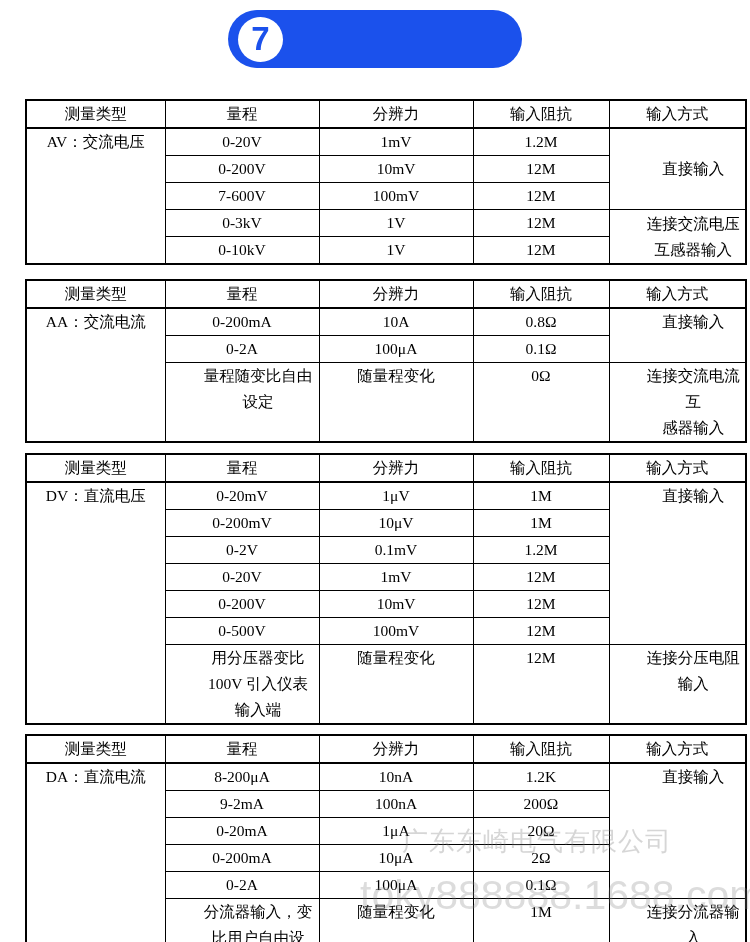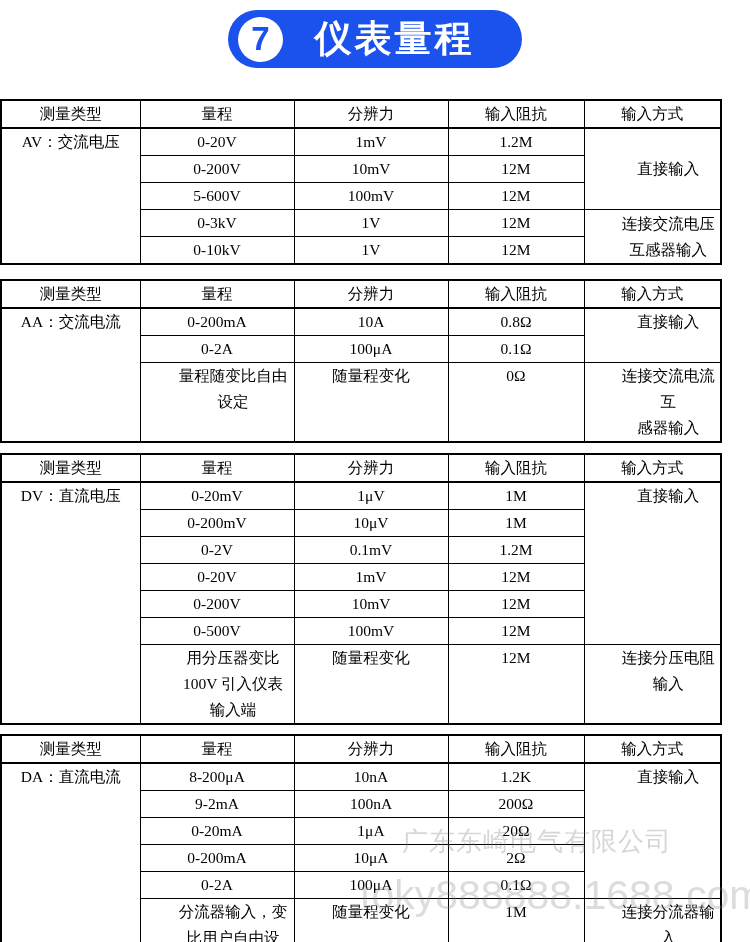--- a/index.html
+++ b/index.html
@@ -39,21 +39,21 @@
     font-family:"Liberation Sans","DejaVu Sans",sans-serif;
     font-weight:bold; font-size:37px;
     letter-spacing:3px;
     padding-right:16px;
   }
 
   
   #tables { margin-top:31px; }
   table.range-table {
     width:720px;
-    margin-left:0;
+    margin-left:25px;
     border-collapse:collapse;
     table-layout:fixed;
     border:2px solid #000;
   }
   table.range-table + table.range-table { margin-top:0; }
   table.t0 { margin-bottom:14px; }
   table.t1 { margin-bottom:10px; }
   table.t2 { margin-bottom:9px; }
 
   .range-table th, .range-table td {
@@ -102,21 +102,20 @@
     color:rgba(130,130,130,0.28);
   }
 </style>
 </head>
 <body>
 
 <div class="badge">
   <div class="badge-circle">
     <span>7</span>
   </div>
-  <div class="badge-title">仪表量程</div>
 </div>
 
 <div id="tables">
     <table class="range-table t0">
       <colgroup>
         <col class="c0">
         <col class="c1">
         <col class="c2">
         <col class="c3">
         <col class="c4">
@@ -137,21 +136,21 @@
           <td>1mV</td>
           <td>1.2M</td>
           <td rowspan="3" class="multiline">直接输入</td>
         </tr>
         <tr>
           <td>0-200V</td>
           <td>10mV</td>
           <td>12M</td>
         </tr>
         <tr>
-          <td>5-600V</td>
+          <td>7-600V</td>
           <td>100mV</td>
           <td>12M</td>
         </tr>
         <tr>
           <td>0-3kV</td>
           <td>1V</td>
           <td>12M</td>
           <td rowspan="2" class="multiline">连接交流电压
 互感器输入</td>
         </tr>

